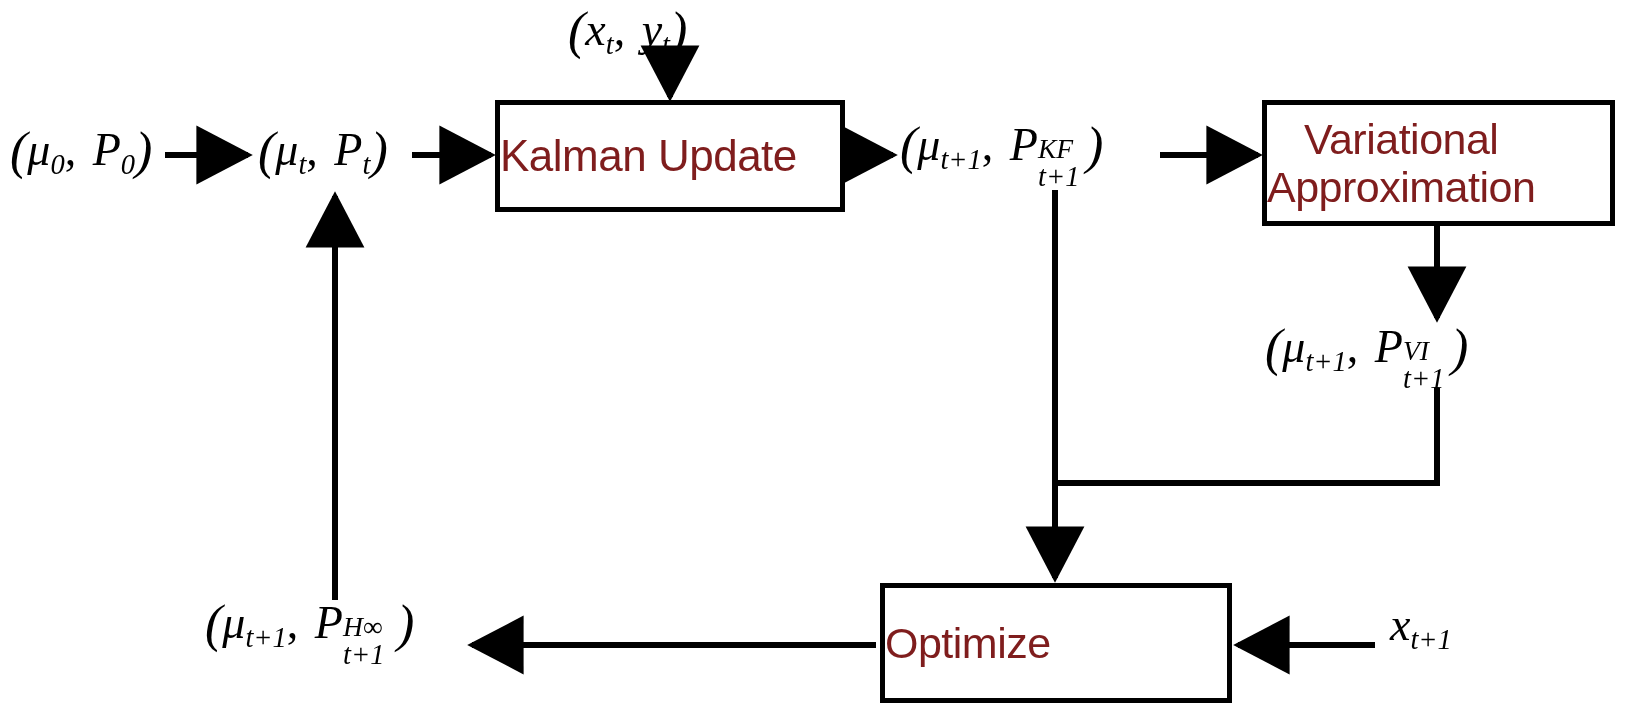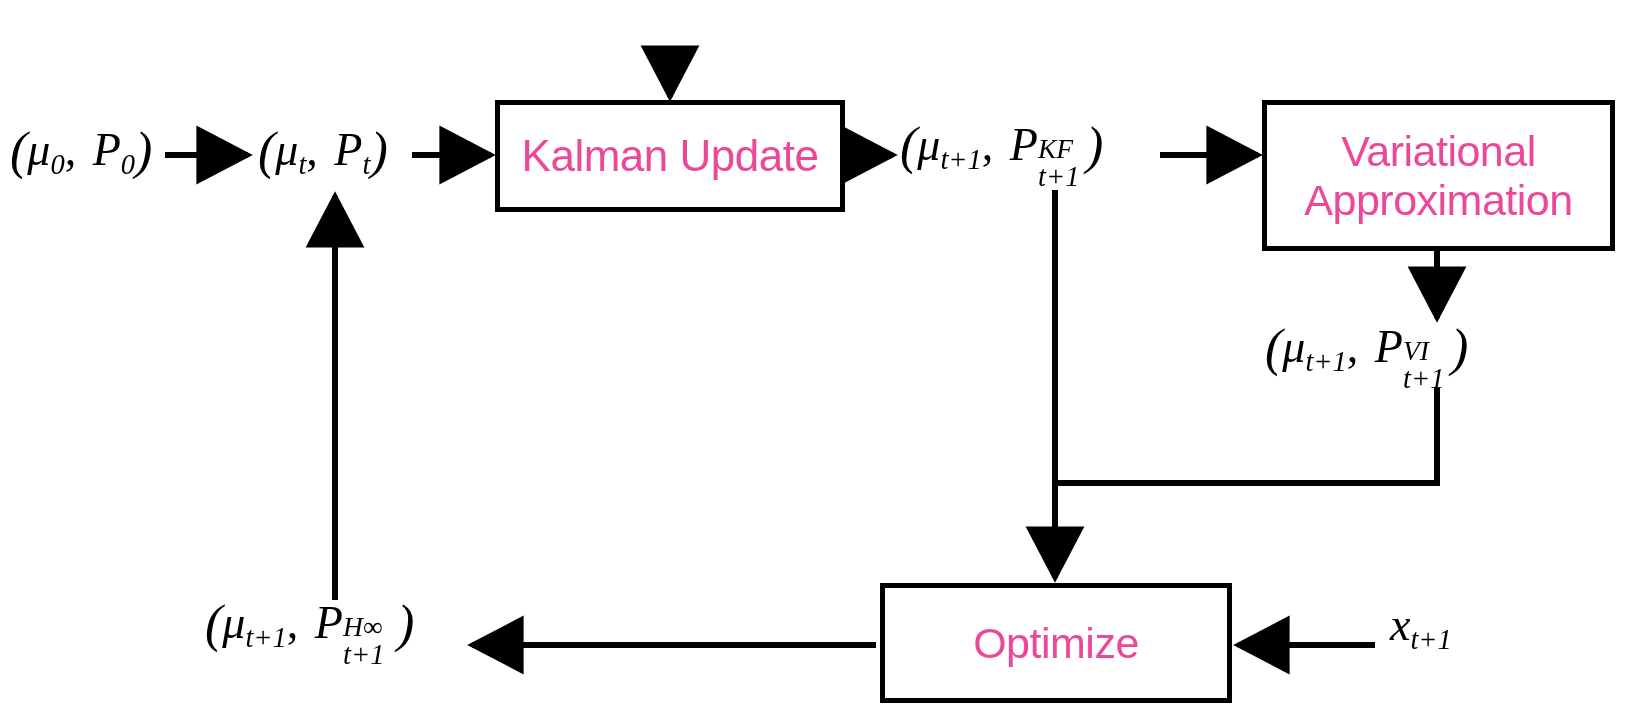--- a/index.html
+++ b/index.html
@@ -24,23 +24,22 @@
     height: 724px;
     pointer-events: none;
   }
   .node-box {
     position: absolute;
     box-sizing: border-box;
     border: 5px solid #000000;
     background: #ffffff;
     display: flex;
     align-items: center;
-    justify-content: center;
     text-align: center;
-    color: #ec4899;
+    color: #7f1d1d;
     font-family: "Liberation Sans", sans-serif;
     font-size: 44px;
     line-height: 1.1;
     letter-spacing: -0.5px;
   }
   .node-box.two-line {
     font-size: 43px;
     line-height: 1.12;
   }
   .math-label {
@@ -131,41 +130,44 @@
       <line x1="876" y1="645" x2="472" y2="645" marker-end="url(#ah)"></line>
 
       <line x1="335" y1="600" x2="335" y2="196" marker-end="url(#ah)"></line>
     </g>
   </svg>
 
   <div class="node-box" style="left:495px; top:100px; width:350px; height:112px;">
     <span>Kalman Update</span>
   </div>
 
-  <div class="node-box two-line" style="left:1262px; top:100px; width:353px; height:151px;">
+  <div class="node-box two-line" style="left:1262px; top:100px; width:353px; height:126px;">
     <span>
       <span>Variational</span><br>
       <span>Approximation</span>
     </span>
   </div>
 
   <div class="node-box two-line" style="left:880px; top:583px; width:352px; height:120px;">
     <span>
       <span>Optimize</span><br>
     </span>
   </div>
 
   <div class="math-label" style="left:10px; top:125px;" title="(mu_0, P_0)">
     <span class="paren">(</span><span class="var">μ</span><sub class="sb">0</sub><span class="comma">,</span>&nbsp;<span class="var">P</span><sub class="sb">0</sub><span class="paren">)</span>
   </div>
 
   <div class="math-label" style="left:258px; top:125px;" title="(mu_t, P_t)">
     <span class="paren">(</span><span class="var">μ</span><sub class="sb">t</sub><span class="comma">,</span>&nbsp;<span class="var">P</span><sub class="sb">t</sub><span class="paren">)</span>
   </div>
 
+  <div class="math-label" style="left:568px; top:5px;" title="(x_t, y_t)">
+    <span class="paren">(</span><span class="var">x</span><sub class="sb">t</sub><span class="comma">,</span>&nbsp;<span class="var">y</span><sub class="sb">t</sub><span class="paren">)</span>
+  </div>
 
   <div class="math-label" style="left:900px; top:120px;" title="(mu_{t+1}, P^{KF}_{t+1})">
     <span class="paren">(</span><span class="var">μ</span><sub class="sb">t+1</sub><span class="comma">,</span>&nbsp;<span class="var">P</span><span class="stack"><span class="sp">KF</span><span class="sb">t+1</span></span><span style="display:inline-block;width:48px;"></span><span class="paren">)</span>
   </div>
 
   <div class="math-label" style="left:1265px; top:322px;" title="(mu_{t+1}, P^{VI}_{t+1})">
     <span class="paren">(</span><span class="var">μ</span><sub class="sb">t+1</sub><span class="comma">,</span>&nbsp;<span class="var">P</span><span class="stack"><span class="sp">VI</span><span class="sb">t+1</span></span><span style="display:inline-block;width:48px;"></span><span class="paren">)</span>
   </div>
 
   <div class="math-label" style="left:205px; top:598px;" title="(mu_{t+1}, P^{H_infinity}_{t+1})">

